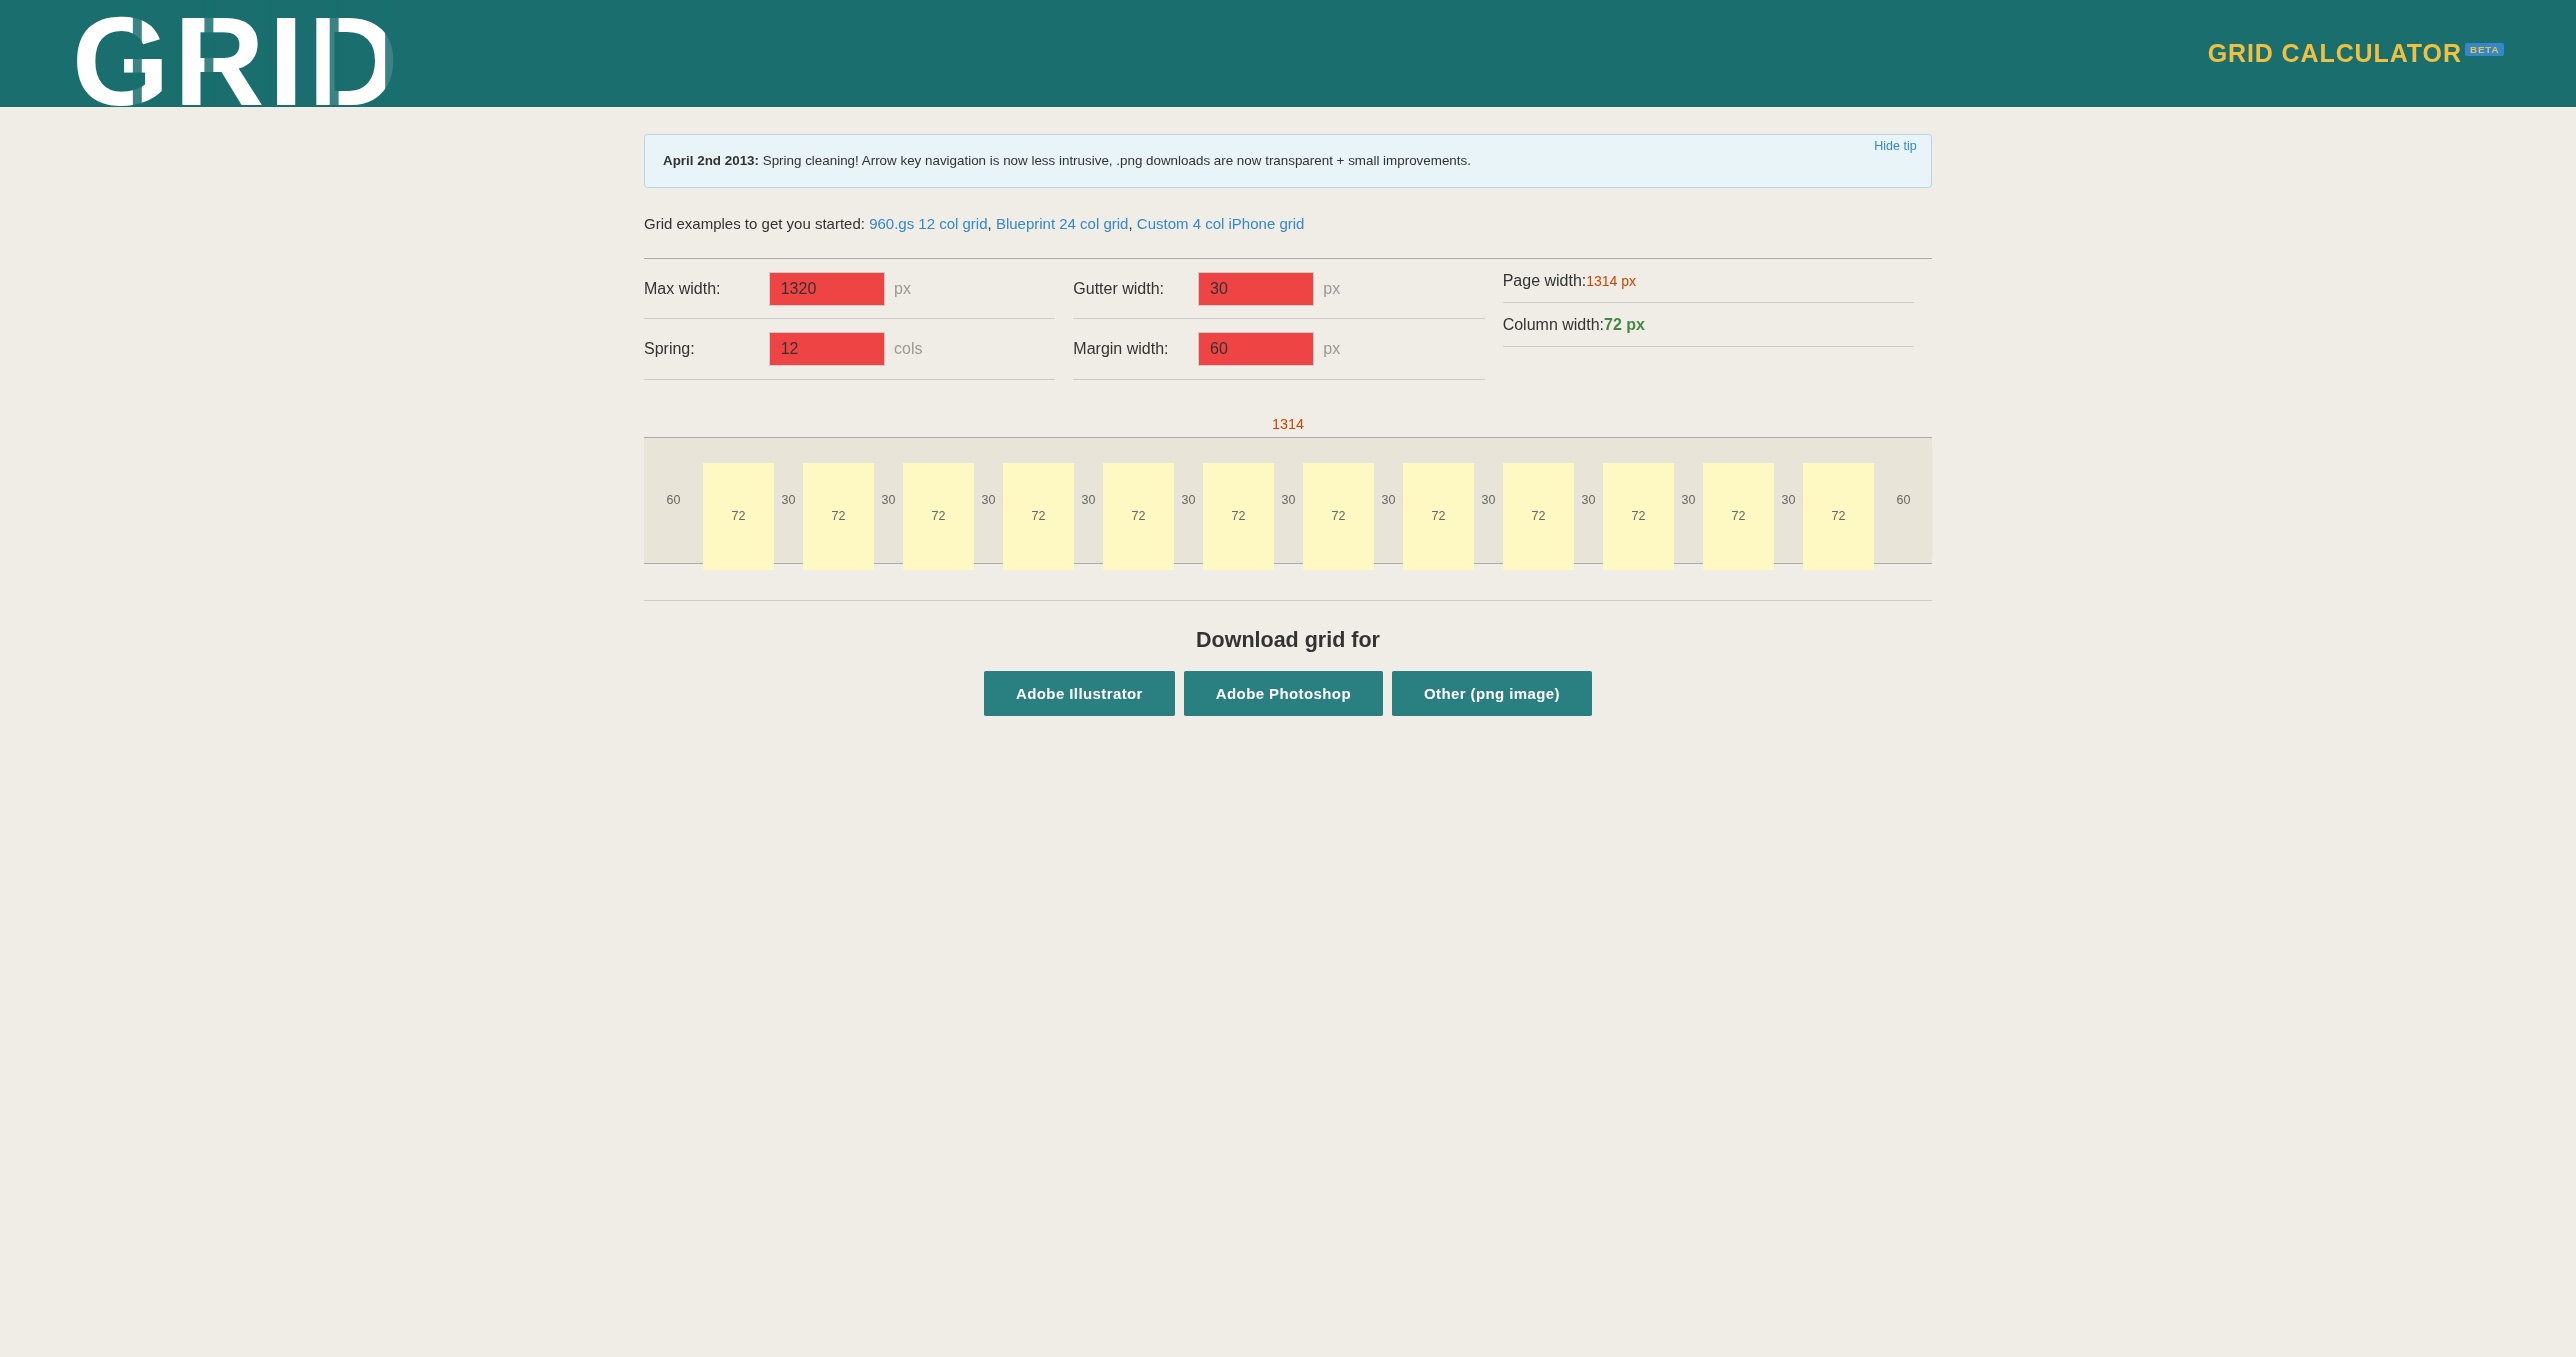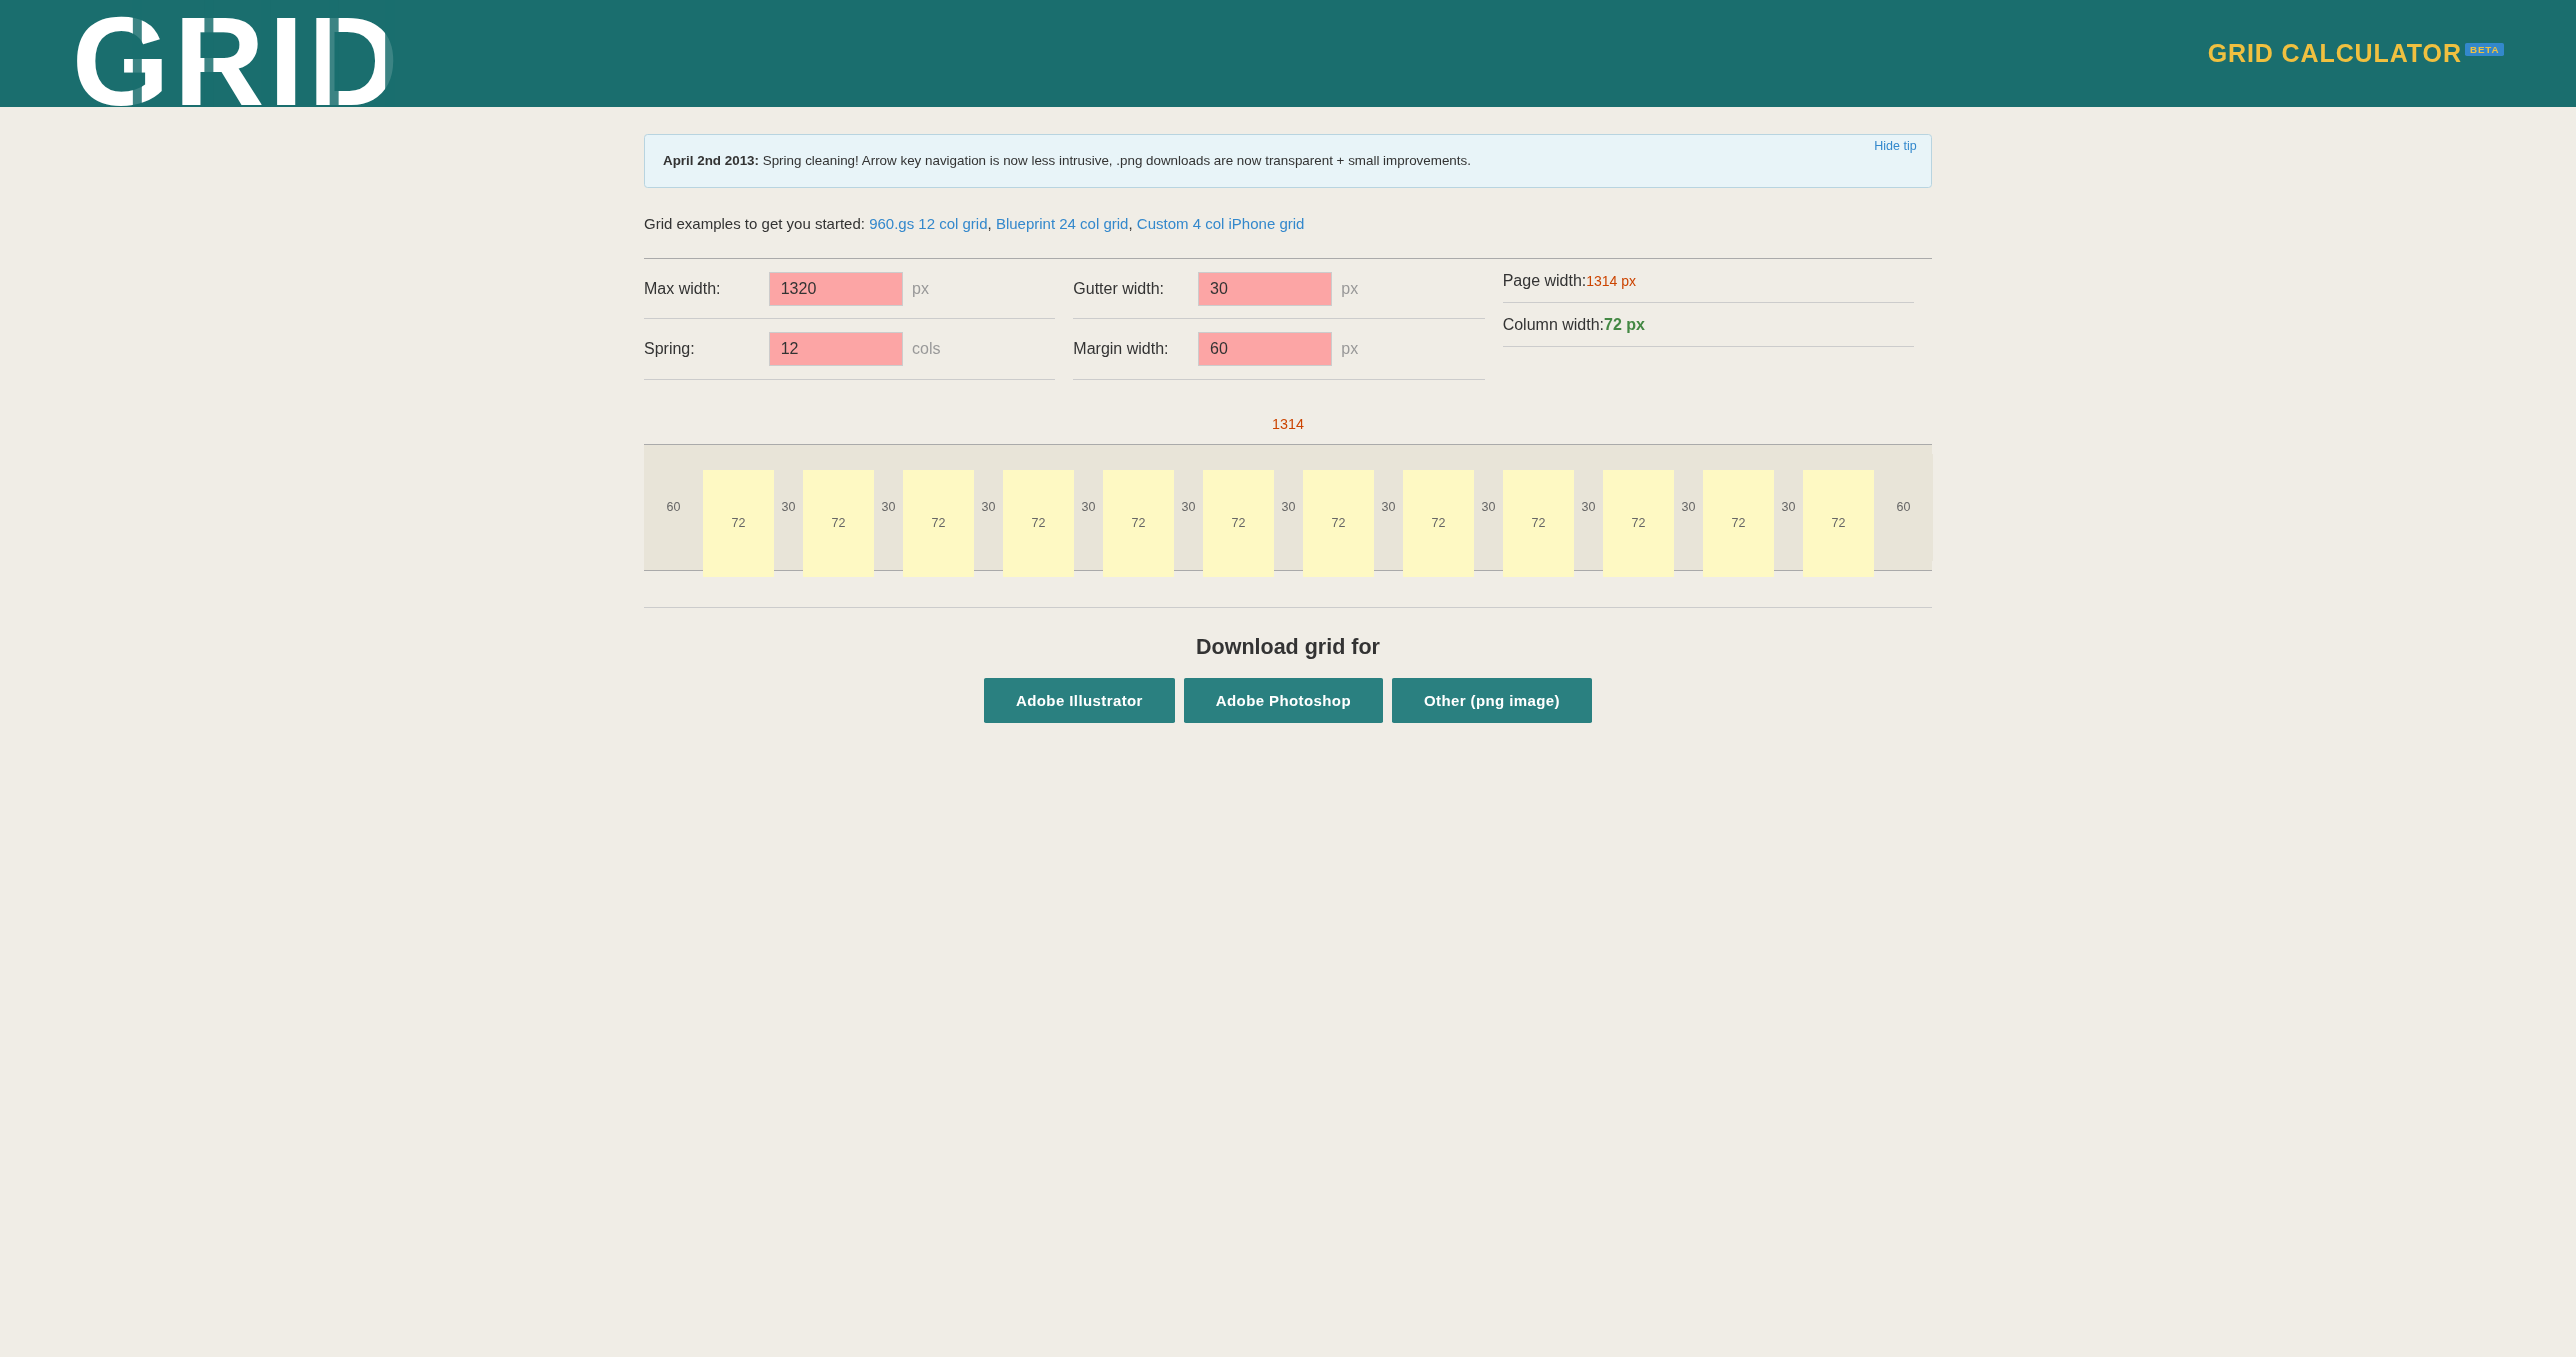--- a/index.html
+++ b/index.html
@@ -131,22 +131,22 @@
     .control-label {
       font-size: 16px;
       color: #333;
       min-width: 125px;
     }
 
     .control-input {
       border: 0.9px solid #ccc;
       padding: 7.2px 10.7px;
       font-size: 16px;
-      width: 134px;
-      background: #fca5a5;
+      width: 116px;
+      background: #ef4444;
       color: #333;
     }
 
     .control-unit {
       font-size: 16px;
       color: #999;
       margin-left: 9px;
     }
 
     .result-label {
@@ -241,21 +241,21 @@
       font-weight: bold;
       cursor: pointer;
       border-radius: 1.8px;
       letter-spacing: 0.4px;
     }
 
     .viz-label-row {
       text-align: center;
       color: #cc4400;
       font-size: 13.4px;
-      margin-bottom: 12px;
+      margin-bottom: 5px;
     }
   </style>
 </head>
 <body>
 
 <div class="header">
   <div class="grid-logo-container">
     <svg width="340" height="130" viewBox="0 0 380 145" style="display:block;">
 
       <text x="0" y="130" font-family="Arial Black, Arial" font-weight="900" font-size="140" fill="white" letter-spacing="5">GRID</text>

